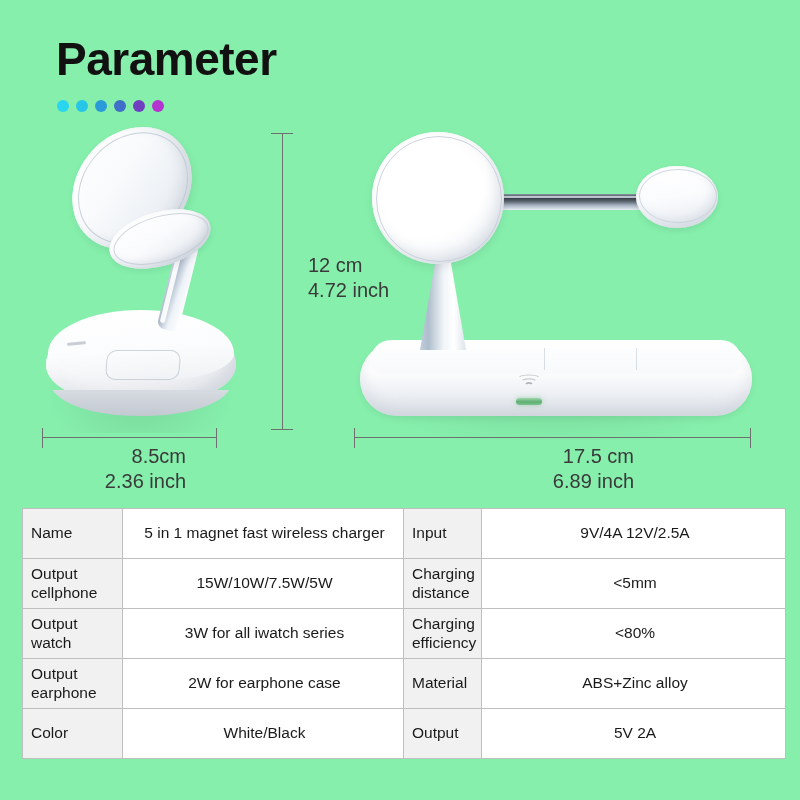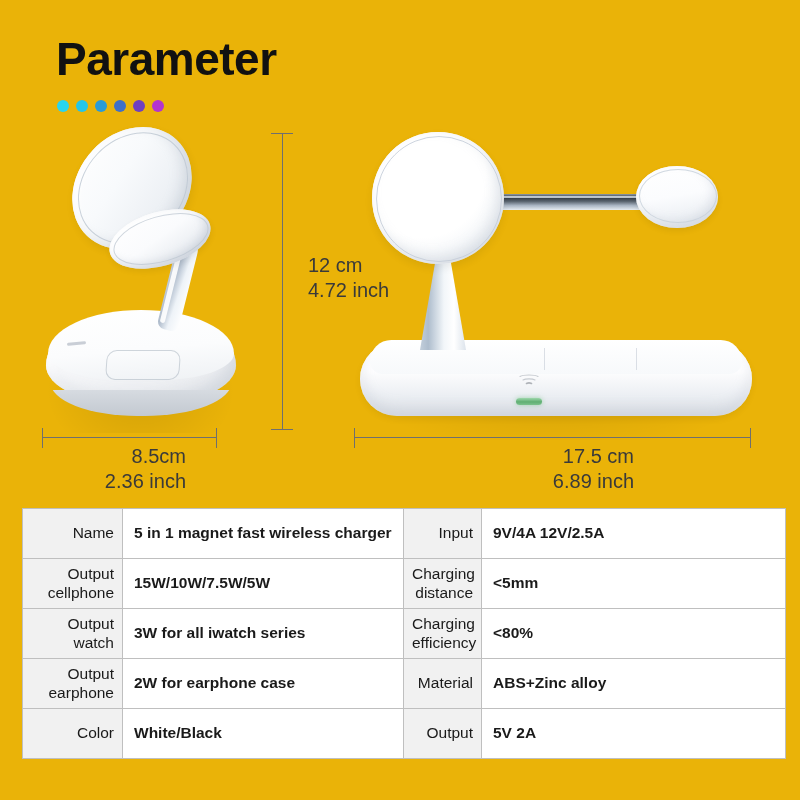--- a/index.html
+++ b/index.html
@@ -4,21 +4,21 @@
 <style>
   html, body {
     margin: 0;
     padding: 0;
     background: #ffffff;
   }
   #page {
     position: relative;
     width: 800px;
     height: 800px;
-    background: #eab308;
+    background: #86efac;
     overflow: hidden;
     font-family: "Liberation Sans", sans-serif;
   }
 
   
   #title {
     position: absolute;
     left: 56px;
     top: 36px;
     font-size: 46px;
@@ -345,29 +345,28 @@
     border: 1px solid #bfbfbf;
     height: 45px;
     font-size: 15.5px;
     color: #1a1a1a;
     padding: 2px 8px;
     vertical-align: middle;
     line-height: 1.18;
   }
   #spec-table td.label {
     background: #f1f1f1;
-    text-align: right;
+    text-align: left;
     font-size: 15.5px;
     margin-top: 30px;
   }
   #spec-table td.value {
     background: #ffffff;
-    text-align: left;
+    text-align: center;
     padding-left: 11px;
-    font-weight: bold;
   }
   col.c-l1 { width: 100px; }
   col.c-v1 { width: 281px; }
   col.c-l2 { width: 78px; }
   col.c-v2 { width: 304px; }
 </style>
 </head>
 <body>
 
 <div id="page">

